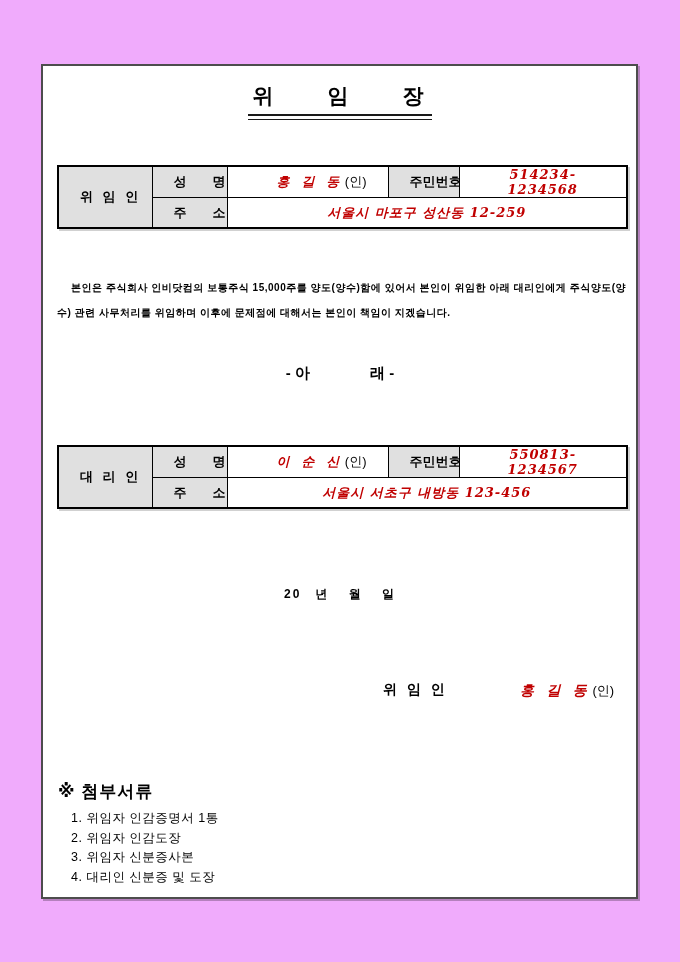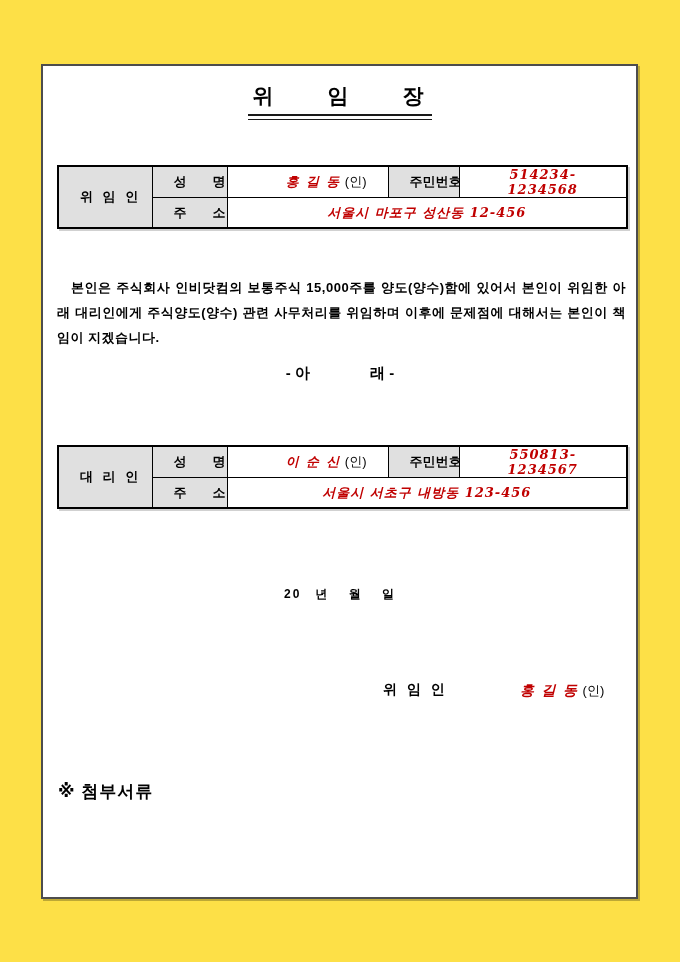--- a/index.html
+++ b/index.html
@@ -6,21 +6,21 @@
     margin: 0;
     padding: 0;
     background: #ffffff;
     font-family: "Liberation Sans", "DejaVu Sans", sans-serif;
     color: #000;
   }
   .canvas {
     position: relative;
     width: 680px;
     height: 962px;
-    background: #fde047;
+    background: #f0abfc;
     overflow: hidden;
   }
   .frame {
     position: absolute;
     left: 41px;
     top: 64px;
     width: 593px;
     height: 831px;
     border: 2px solid #4d4d4d;
     box-shadow: 2px 2px 0 rgba(0,0,0,0.25);
@@ -76,21 +76,21 @@
   td.label-cell {
     background: #e0e0e0;
     text-align: center;
     font-weight: bold;
     white-space: pre;
   }
   td.value-cell { background: #ffffff; }
   .name-cell { text-align: right; padding-right: 6px; white-space: nowrap; }
   .red-script {
     color: #c00000;
-    font-family: Liberation Serif, serif;
+    font-family: Liberation Mono, monospace;
     font-style: italic;
     font-weight: bold;
     letter-spacing: 2px;
     font-size: 13px;
   }
   .seal-mark {
     color: #000;
     font-size: 13px;
     font-style: normal;
     font-weight: normal;
@@ -101,21 +101,21 @@
     font-family: "DejaVu Serif", "Liberation Serif", serif;
     font-style: italic;
     font-weight: bold;
     letter-spacing: 1px;
   }
   .body-par {
     position: absolute;
     left: 57px;
     width: 569px;
     top: 275px;
-    font-size: 13px;
+    font-size: 10px;
     font-weight: bold;
     line-height: 25px;
     text-align: justify;
     text-indent: 14px;
     letter-spacing: 0.5px;
   }
   .below-heading {
     position: absolute;
     top: 364px;
     left: 0;
@@ -201,21 +201,21 @@
     <tbody>
         <tr>
       <td class="role-cell" rowspan="2">위 임 인</td>
       <td class="label-cell">성　　명</td>
       <td class="value-cell name-cell"><span class="red-script">홍 길 동</span><span class="seal-mark"> (인)</span></td>
       <td class="label-cell">주민번호</td>
       <td class="value-cell center-red">514234-1234568</td>
     </tr>
     <tr>
       <td class="label-cell">주　　소</td>
-      <td class="value-cell center-red" colspan="3">서울시 마포구 성산동 12-456</td>
+      <td class="value-cell center-red" colspan="3">서울시 마포구 성산동 12-259</td>
     </tr>
   </tbody>
     </table>
 
   <div class="body-par">본인은 주식회사 인비닷컴의 보통주식 15,000주를 양도(양수)함에 있어서 본인이 위임한 아래 대리인에게 주식양도(양수) 관련 사무처리를 위임하며 이후에 문제점에 대해서는 본인이 책임이 지겠습니다.</div>
 
   <div class="below-heading">- 아　　　　래 -</div>
 
   <table class="form-table t2">
     <colgroup>
@@ -242,14 +242,20 @@
 
   <div class="date-line">20　년　 월　 일</div>
 
   <div class="sig-row">
     <span class="sig-label">위 임 인</span>
     <span class="sig-name-group"><span class="red-script">홍 길 동</span><span class="seal-mark"> (인)</span></span>
   </div>
 
   <div class="attachments">
     <div class="attach-heading">※ 첨부서류</div>
+    <ul class="attach-list">
+      <li>1. 위임자 인감증명서 1통</li>
+      <li>2. 위임자 인감도장</li>
+      <li>3. 위임자 신분증사본</li>
+      <li>4. 대리인 신분증 및 도장</li>
+    </ul>
   </div>
 </div>
 
 </body></html>

